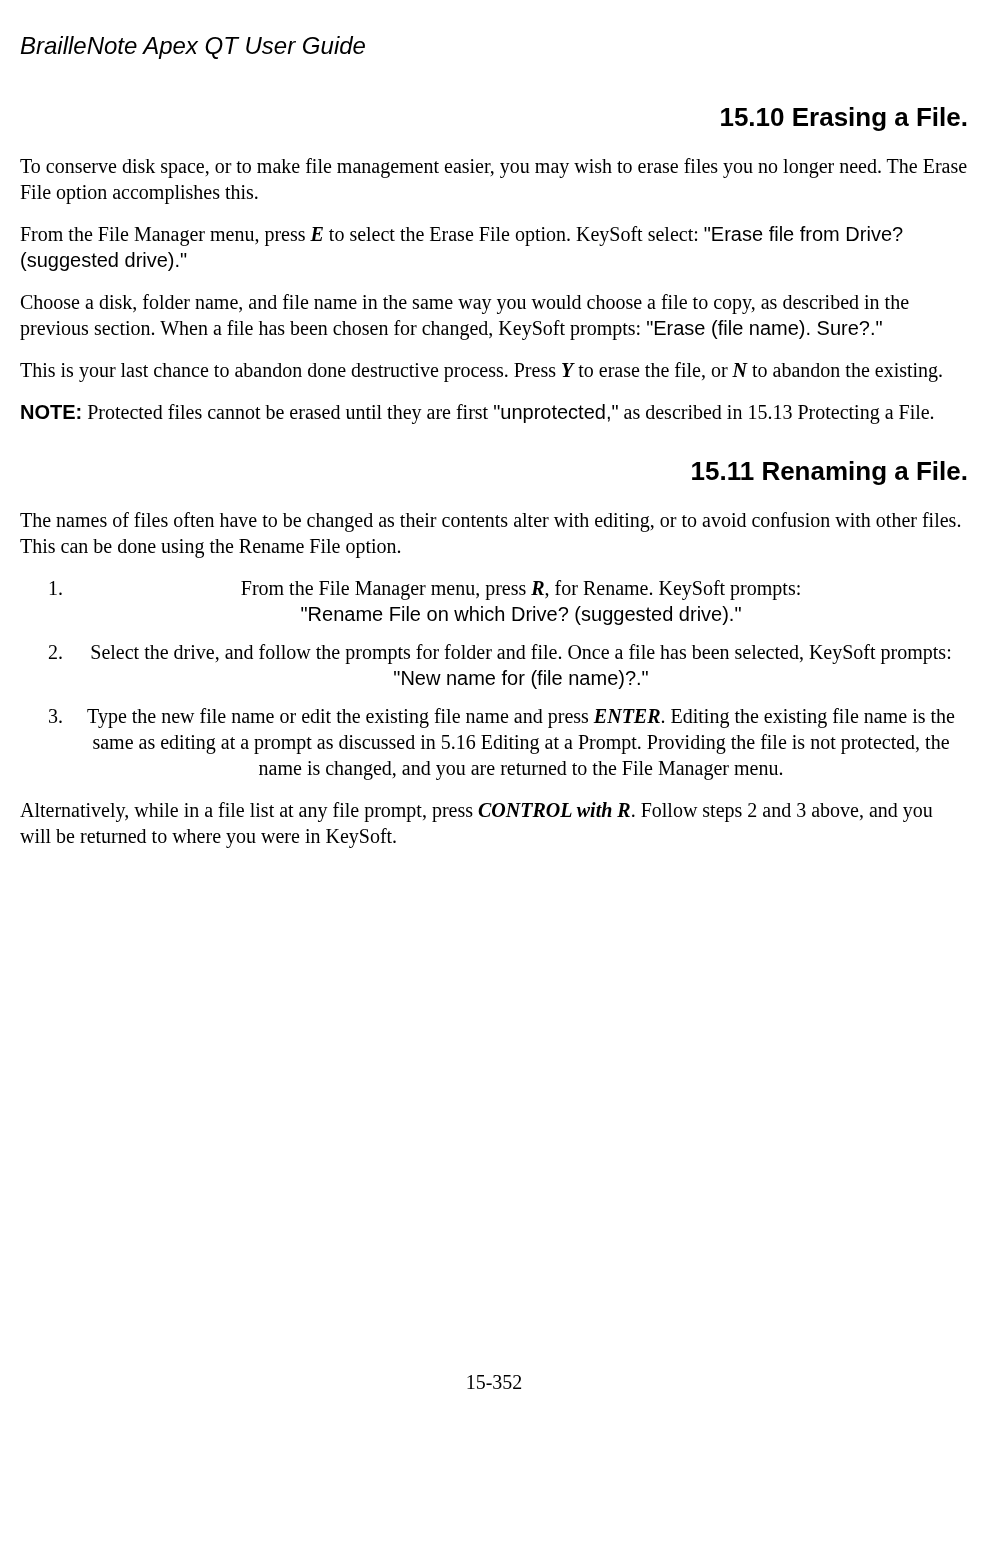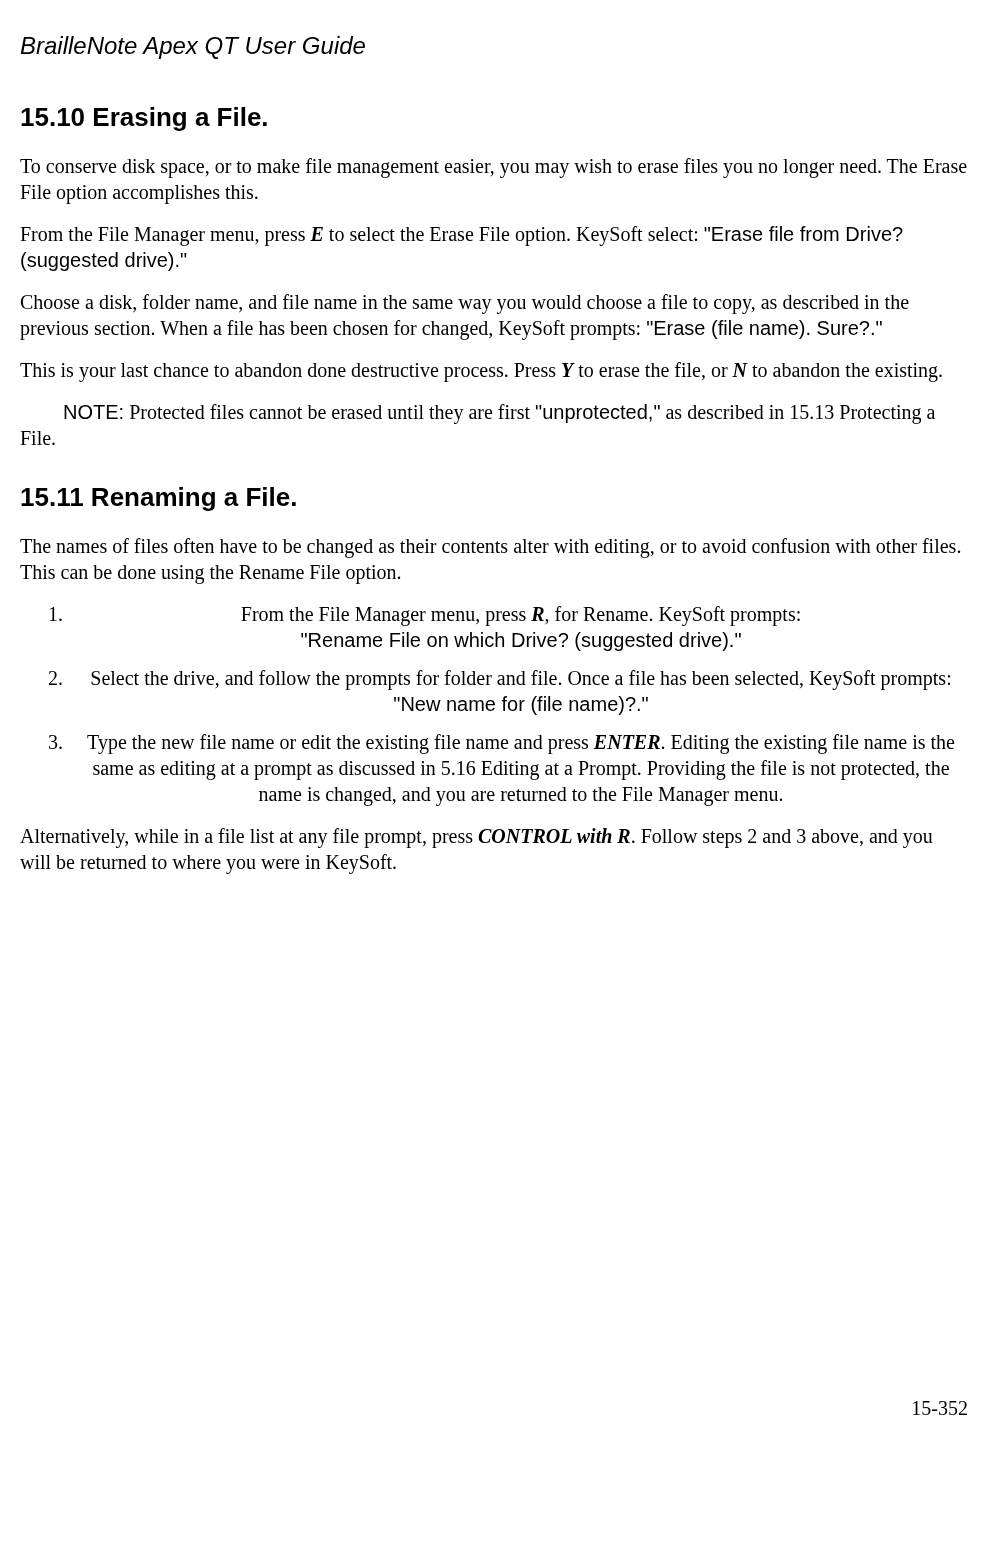--- a/index.html
+++ b/index.html
@@ -16,46 +16,46 @@
       font-family: Arial, Helvetica, sans-serif;
       font-style: italic;
       font-size: 24px;
       margin-bottom: 40px;
     }
     h2 {
       font-family: Arial, Helvetica, sans-serif;
       font-weight: bold;
       font-size: 26px;
       margin: 30px 0 18px 0;
+      text-align: right;
     }
     p {
       margin: 0 0 16px 0;
     }
     ol {
       margin: 0 0 16px 0;
       padding-left: 48px;
     }
     ol li {
       margin-bottom: 12px;
       padding-left: 6px;
       text-align: center;
     }
     .sans {
       font-family: "Segoe UI", Tahoma, Arial, Helvetica, sans-serif;
     }
     .bold {
-      font-weight: normal;
-      margin-left: 43px;
+      font-weight: bold;
     }
     .bolditalic {
       font-weight: bold;
       font-style: italic;
     }
     .footer {
-      text-align: right;
+      text-align: center;
       font-size: 20px;
       position: relative;
       margin-top: 520px;
     }
   </style>
 </head>
 <body>
 
 <div class="header">BrailleNote Apex QT User Guide</div>
 

